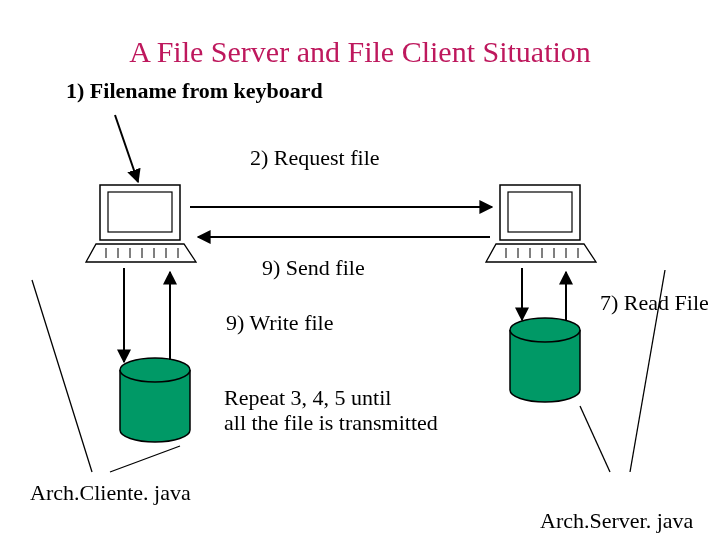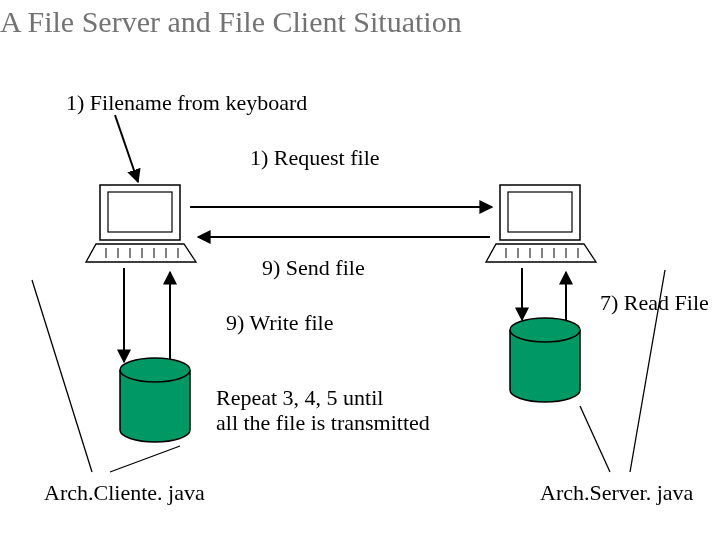--- a/index.html
+++ b/index.html
@@ -7,53 +7,53 @@
     padding: 0;
     width: 720px;
     height: 540px;
     font-family: "Times New Roman", Times, serif;
     background: #fff;
     position: relative;
     overflow: hidden;
   }
   .title {
     position: absolute;
-    top: 5px;
+    top: 35px;
     left: 0;
     width: 100%;
-    text-align: left;
+    text-align: center;
     font-size: 30px;
-    color: #737373;
+    color: #be185d;
   }
   .label {
     position: absolute;
     font-size: 22px;
     color: #000;
     white-space: pre;
   }
   svg {
     position: absolute;
     top: 0;
     left: 0;
   }
 </style>
 </head>
 <body>
 
 <div class="title">A File Server and File Client Situation</div>
 
-<div class="label" style="top:90px; left:66px;">1) Filename from keyboard</div>
-<div class="label" style="top:145px; left:250px;">1) Request file</div>
+<div class="label" style="top:78px; left:66px;font-weight:bold;">1) Filename from keyboard</div>
+<div class="label" style="top:145px; left:250px;">2) Request file</div>
 <div class="label" style="top:255px; left:262px;">9) Send file</div>
 <div class="label" style="top:290px; left:600px;">7) Read File</div>
 <div class="label" style="top:310px; left:226px;">9) Write file</div>
-<div class="label" style="top:385px; left:216px; line-height:1.15;font-family:Liberation Serif, serif;">Repeat 3, 4, 5 until
+<div class="label" style="top:385px; left:224px; line-height:1.15;font-family:Liberation Serif, serif;">Repeat 3, 4, 5 until
 all the file is transmitted</div>
-<div class="label" style="top:480px; left:44px;text-align:right;">Arch.Cliente. java</div>
-<div class="label" style="top:480px; left:540px;">Arch.Server. java</div>
+<div class="label" style="top:480px; left:30px;text-align:right;">Arch.Cliente. java</div>
+<div class="label" style="top:508px; left:540px;">Arch.Server. java</div>
 
 <svg width="720" height="540">
   <defs>
     <marker id="arrow" viewBox="0 0 10 10" refX="9" refY="5" markerWidth="7" markerHeight="7" orient="auto-start-reverse">
       <path d="M 0 0 L 10 5 L 0 10 z" fill="#000"></path>
     </marker>
   </defs>
 
   <g>
     <rect x="100" y="185" width="80" height="55" fill="#fff" stroke="#000" stroke-width="1.5"></rect>

